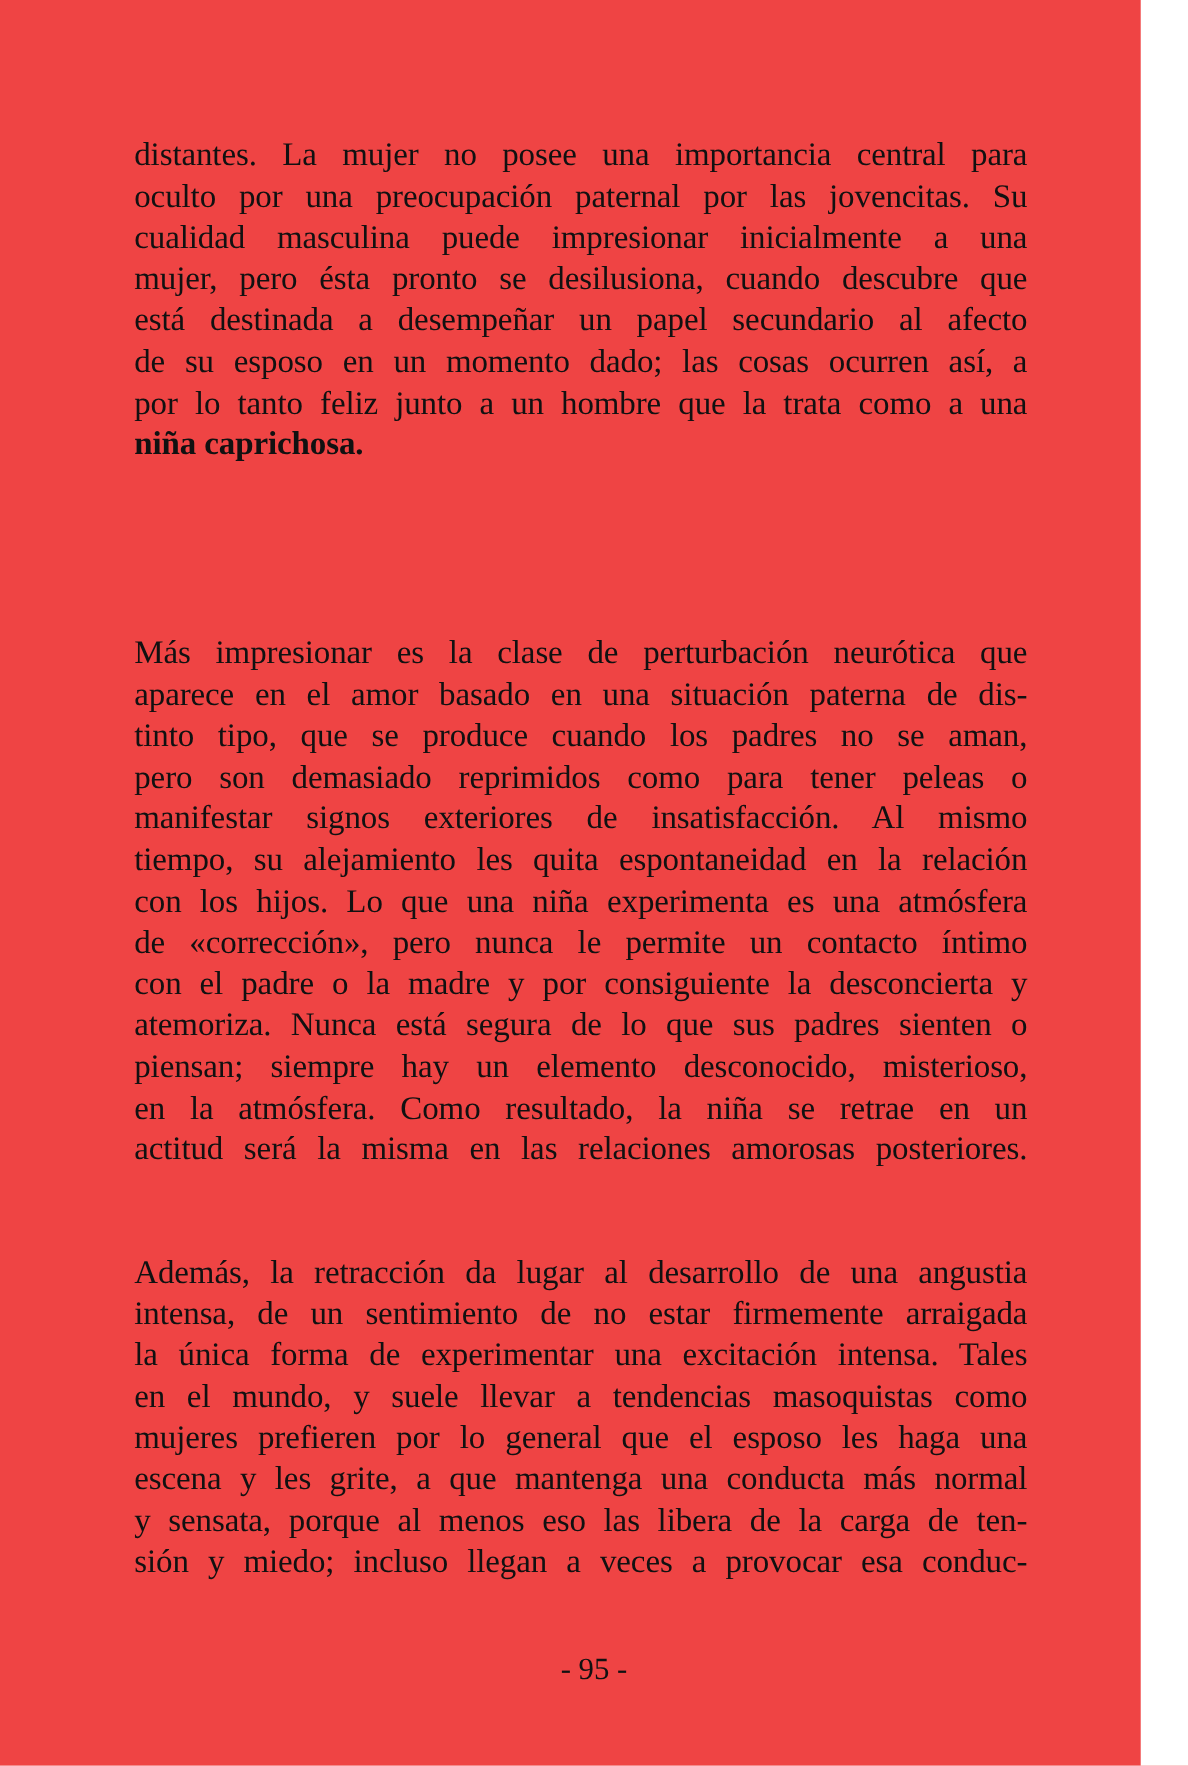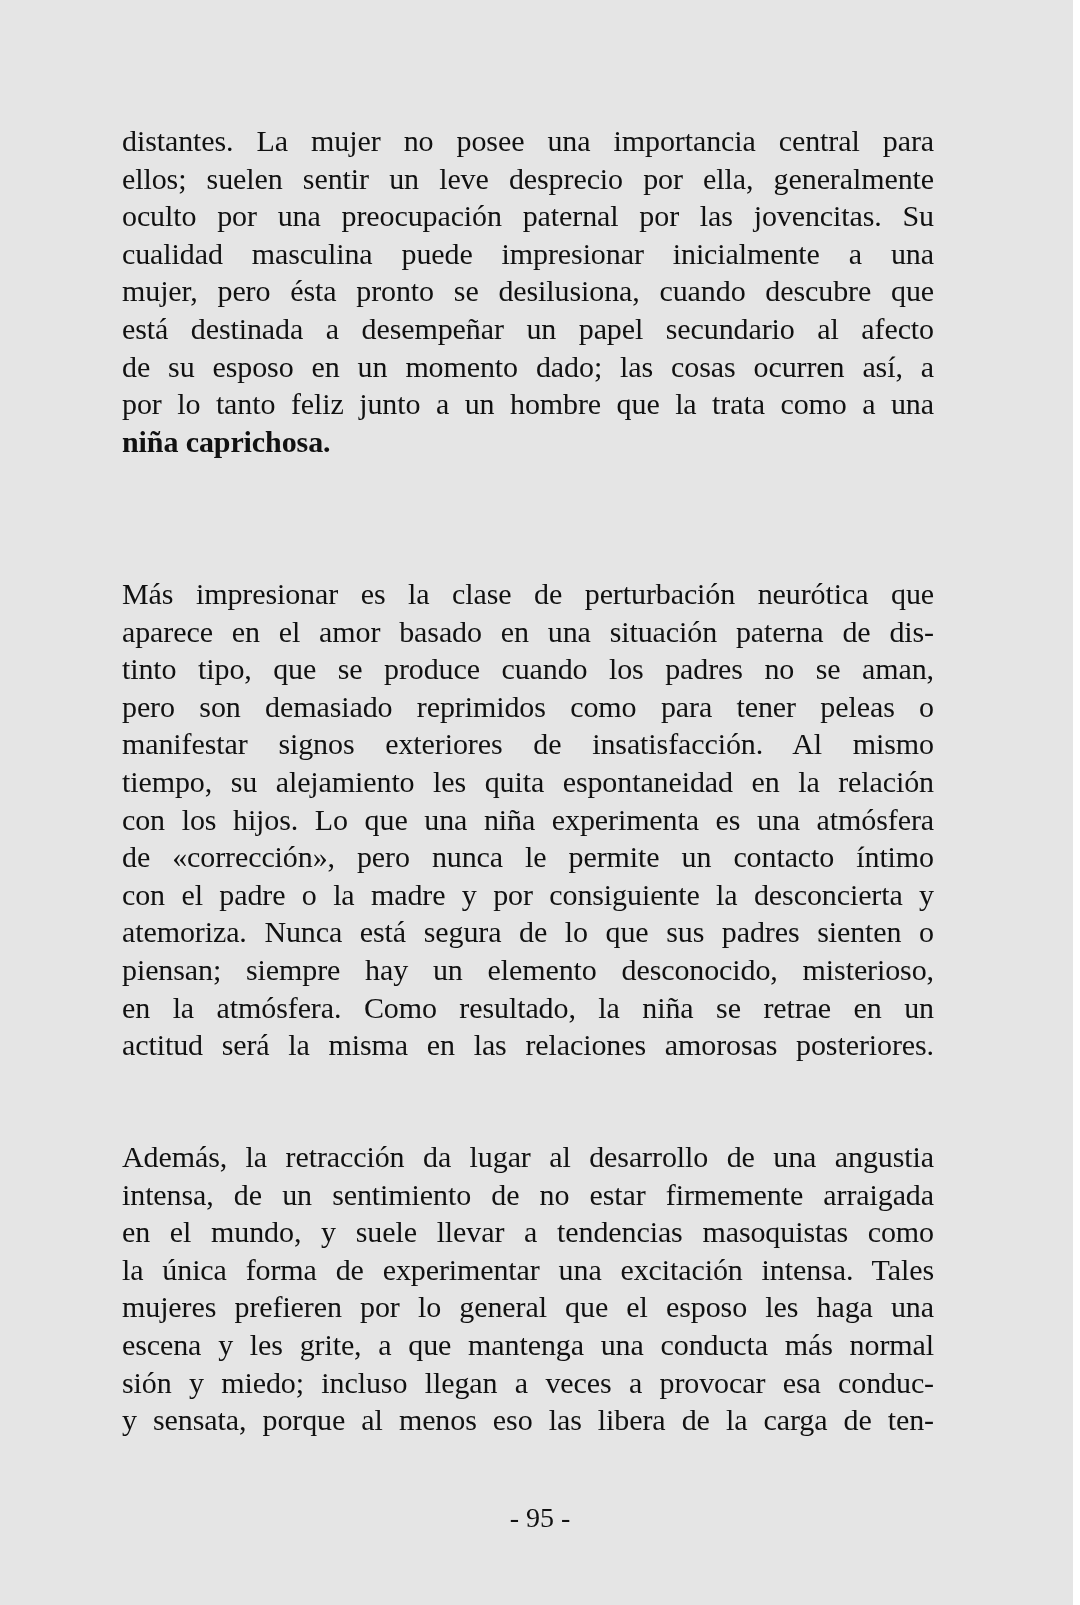--- a/index.html
+++ b/index.html
@@ -13,22 +13,21 @@
       position: relative;
       overflow: hidden;
       font-family: "Liberation Serif", "DejaVu Serif", serif;
       color: #111111;
     }
     .page {
       position: absolute;
       left: 0; top: 0;
       width: 1037px;
       height: 1605px;
-      background: #e5e5e5;
-      padding-left: 36px;
+      background: #ef4444;
     }
     .text-block {
       position: absolute;
       left: 122px;
       width: 812px;
     }
     .line {
       display: block;
       height: 37.6px;
       line-height: 37.6px;
@@ -56,21 +55,20 @@
       line-height: 36px;
     }
   </style>
 </head>
 <body>
 
 <div class="page">
 
   <div class="text-block para-1">
     <span class="line">distantes. La mujer no posee una importancia central para</span>
-    <span class="line">ellos; suelen sentir un leve desprecio por ella, generalmente</span>
     <span class="line">oculto por una preocupación paternal por las jovencitas. Su</span>
     <span class="line">cualidad masculina puede impresionar inicialmente a una</span>
     <span class="line">mujer, pero ésta pronto se desilusiona, cuando descubre que</span>
     <span class="line">está destinada a desempeñar un papel secundario al afecto</span>
     <span class="line">de su esposo en un momento dado; las cosas ocurren así, a</span>
     <span class="line">por lo tanto feliz junto a un hombre que la trata como a una</span>
     <span class="line last">niña caprichosa.</span>
   </div>
 
   <div class="text-block para-2">
@@ -85,23 +83,23 @@
     <span class="line">con el padre o la madre y por consiguiente la desconcierta y</span>
     <span class="line">atemoriza. Nunca está segura de lo que sus padres sienten o</span>
     <span class="line">piensan; siempre hay un elemento desconocido, misterioso,</span>
     <span class="line">en la atmósfera. Como resultado, la niña se retrae en un</span>
     <span class="line">actitud será la misma en las relaciones amorosas posteriores.</span>
   </div>
 
   <div class="text-block para-3">
     <span class="line">Además, la retracción da lugar al desarrollo de una angustia</span>
     <span class="line">intensa, de un sentimiento de no estar firmemente arraigada</span>
+    <span class="line">la única forma de experimentar una excitación intensa. Tales</span>
     <span class="line">en el mundo, y suele llevar a tendencias masoquistas como</span>
-    <span class="line">la única forma de experimentar una excitación intensa. Tales</span>
     <span class="line">mujeres prefieren por lo general que el esposo les haga una</span>
     <span class="line">escena y les grite, a que mantenga una conducta más normal</span>
+    <span class="line">y sensata, porque al menos eso las libera de la carga de ten-</span>
     <span class="line">sión y miedo; incluso llegan a veces a provocar esa conduc-</span>
-    <span class="line">y sensata, porque al menos eso las libera de la carga de ten-</span>
   </div>
 
   <div class="page-number">- 95 -</div>
 
 </div>
 
 </body></html>

